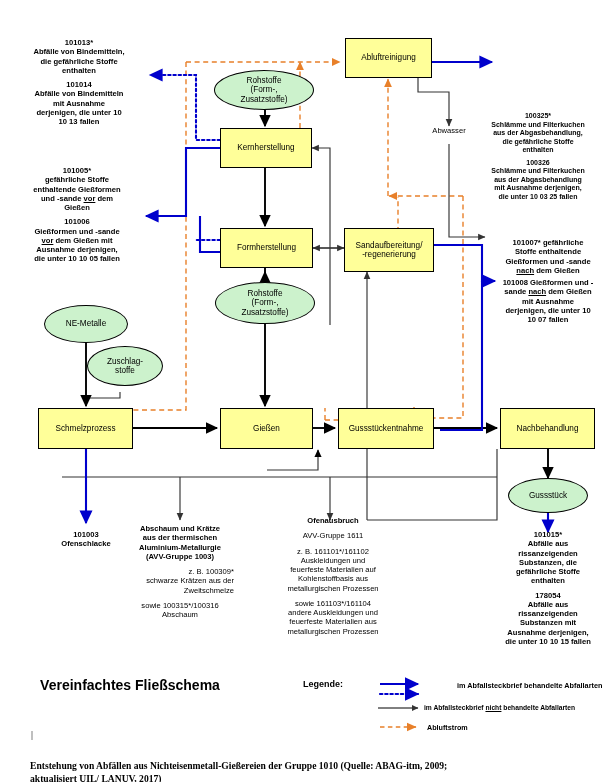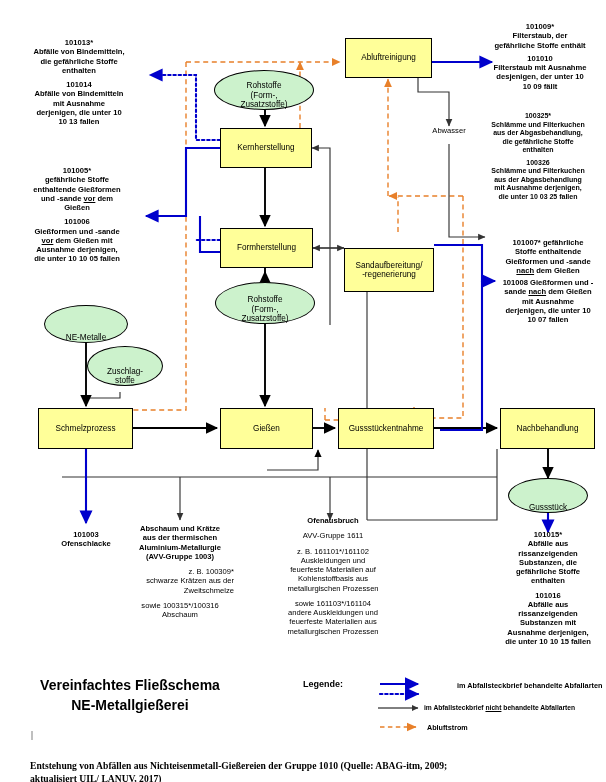--- a/index.html
+++ b/index.html
@@ -2,21 +2,21 @@
 <html><head>
 <meta charset="utf-8">
 <style>
   html,body{margin:0;padding:0;background:#ffffff;}
   body{width:606px;height:782px;position:relative;font-family:"Liberation Sans",sans-serif;color:#000;}
   #canvas{position:absolute;left:0;top:0;width:606px;height:782px;overflow:hidden;}
   svg.wires{position:absolute;left:0;top:0;width:606px;height:782px;}
 
   .node{position:absolute;box-sizing:border-box;display:flex;align-items:center;justify-content:center;text-align:center;}
   .pbox{background:#ffff99;border:1.3px solid #000;font-size:8.2px;line-height:1.15;}
-  .ell{background:#ccf2cc;border:1.3px solid #000;border-radius:50%;font-size:8.2px;line-height:1.12;align-items:flex-end;}
+  .ell{background:#ccf2cc;border:1.3px solid #000;border-radius:50%;font-size:8.2px;line-height:1.12;}
 
   .lbl{position:absolute;text-align:center;font-size:7.6px;line-height:1.22;font-weight:bold;}
   .lbl.norm{font-weight:normal;}
   .lbl.small{font-size:7.0px;}
   .lbl u{text-decoration:underline;}
 
   .legend-title{position:absolute;font-size:9px;font-weight:bold;}
   .cap{position:absolute;font-family:"Liberation Serif",serif;font-size:9.6px;font-weight:bold;line-height:1.32;margin-top:12px;}
   .legend-row{position:absolute;font-size:7.3px;font-weight:bold;white-space:nowrap;}
   .legend-row.thin{font-weight:bold;font-size:6.7px;}
@@ -143,21 +143,21 @@
   </div>
 
   <div class="node pbox" style="left:345px;top:38px;width:87px;height:40px;">
     <span>Abluftreinigung</span>
   </div>
 
   <div class="node pbox" style="left:220px;top:228px;width:93px;height:40px;">
     <span>Formherstellung</span>
   </div>
 
-  <div class="node pbox" style="left:344px;top:228px;width:90px;height:44px;margin-top:20px;">
+  <div class="node pbox" style="left:344px;top:228px;width:90px;height:44px;">
     <span style="white-space:pre-line;">Sandaufbereitung/
 -regenerierung</span>
   </div>
 
   <div class="node pbox" style="left:38px;top:408px;width:95px;height:41px;">
     <span>Schmelzprozess</span>
   </div>
 
   <div class="node pbox" style="left:220px;top:408px;width:93px;height:41px;">
     <span>Gießen</span>
@@ -220,30 +220,20 @@
     <div><span>und -sande </span><u>vor</u><span> dem</span></div>
     <div>Gießen</div>
     <div style="height:5px;"></div>
     <div>101006</div>
     <div>Gießformen und -sande</div>
     <div><u>vor</u><span> dem Gießen mit</span></div>
     <div>Ausnahme derjenigen,</div>
     <div>die unter 10 10 05 fallen</div>
   </div>
 
-  <div class="lbl" style="left:474px;top:22px;width:132px;">
-    <div>101009*</div>
-    <div style="white-space:pre-line;">Filterstaub, der
-gefährliche Stoffe enthält</div>
-    <div style="height:4px;"></div>
-    <div>101010</div>
-    <div style="white-space:pre-line;">Filterstaub mit Ausnahme
-desjenigen, der unter 10
-10 09 fällt</div>
-  </div>
 
   <div class="lbl small" style="left:470px;top:112px;width:136px;">
     <div>100325*</div>
     <div style="white-space:pre-line;">Schlämme und Filterkuchen
 aus der Abgasbehandlung,
 die gefährliche Stoffe
 enthalten</div>
     <div style="height:4px;"></div>
     <div>100326</div>
     <div style="white-space:pre-line;">Schlämme und Filterkuchen
@@ -302,31 +292,30 @@
   </div>
 
   <div class="lbl" style="left:490px;top:530px;width:116px;">
     <div>101015*</div>
     <div style="white-space:pre-line;">Abfälle aus
 rissanzeigenden
 Substanzen, die
 gefährliche Stoffe
 enthalten</div>
     <div style="height:5px;"></div>
-    <div>101016</div>
+    <div>178054</div>
     <div style="white-space:pre-line;">Abfälle aus
 rissanzeigenden
 Substanzen mit
 Ausnahme derjenigen,
 die unter 10 10 15 fallen</div>
   </div>
 
   <div class="diagtitle" style="left:30px;top:676px;width:200px;">
     <div>Vereinfachtes Fließschema</div>
-    <div>NE-Metallgießerei</div>
   </div>
 
   <div class="legend-title" style="left:303px;top:679px;">
     <span>Legende:</span>
   </div>
 
   <svg class="wires" viewBox="0 0 606 782" style="pointer-events:none;">
     <g fill="none">
       <path d="M380,684 L418,684" stroke="#0000cc" stroke-width="2.2" marker-end="url(#ahBlue)"></path>
       <path d="M380,694 L418,694" stroke="#0000cc" stroke-width="2.2" stroke-dasharray="2.4,2.8" stroke-linecap="round" marker-end="url(#ahBlue)"></path>

